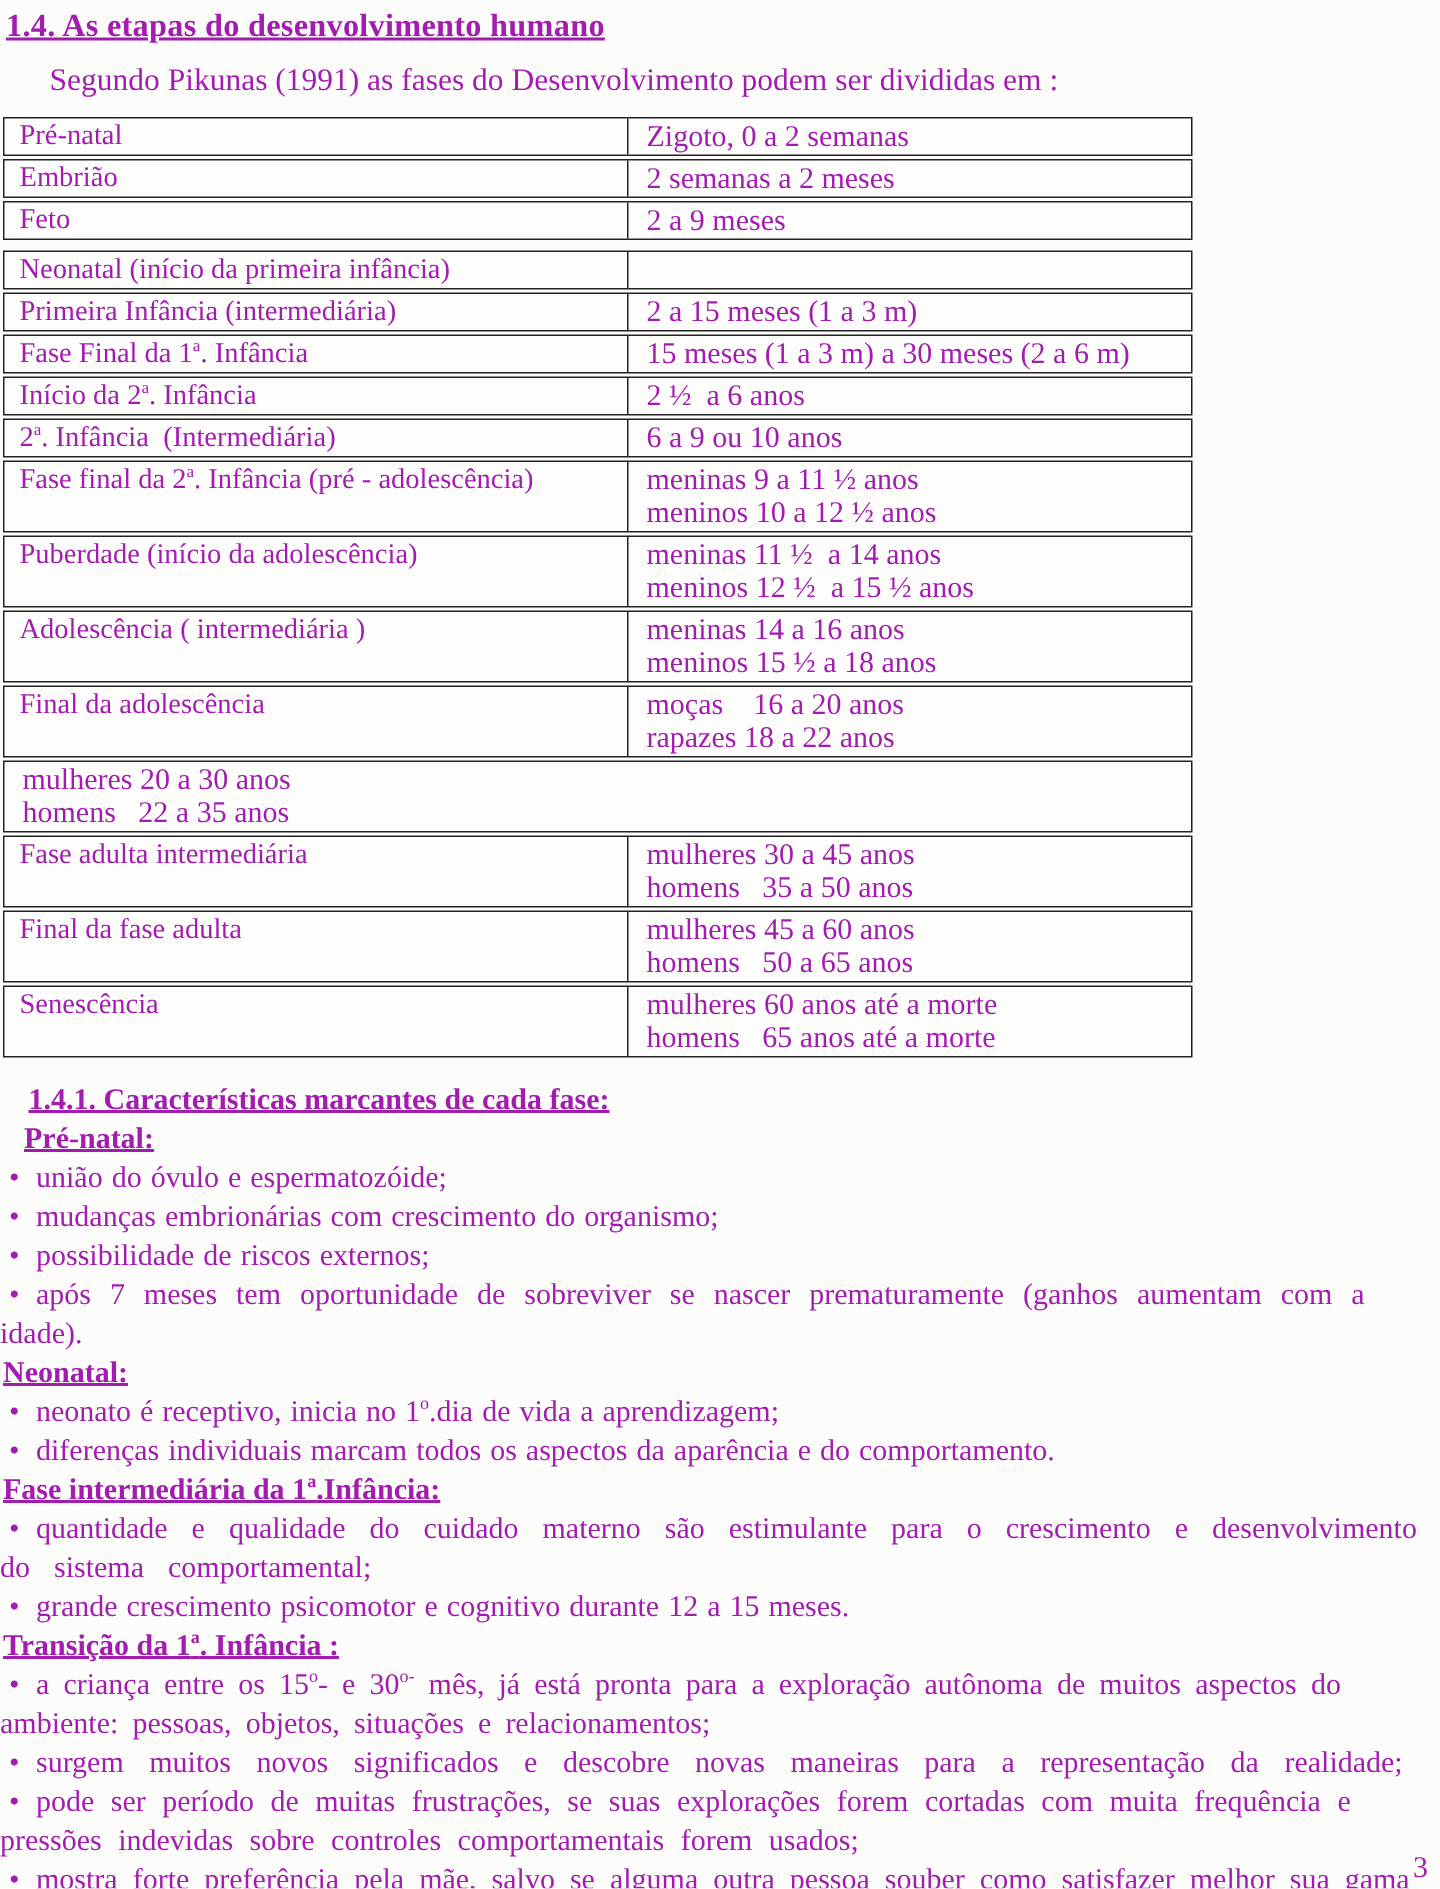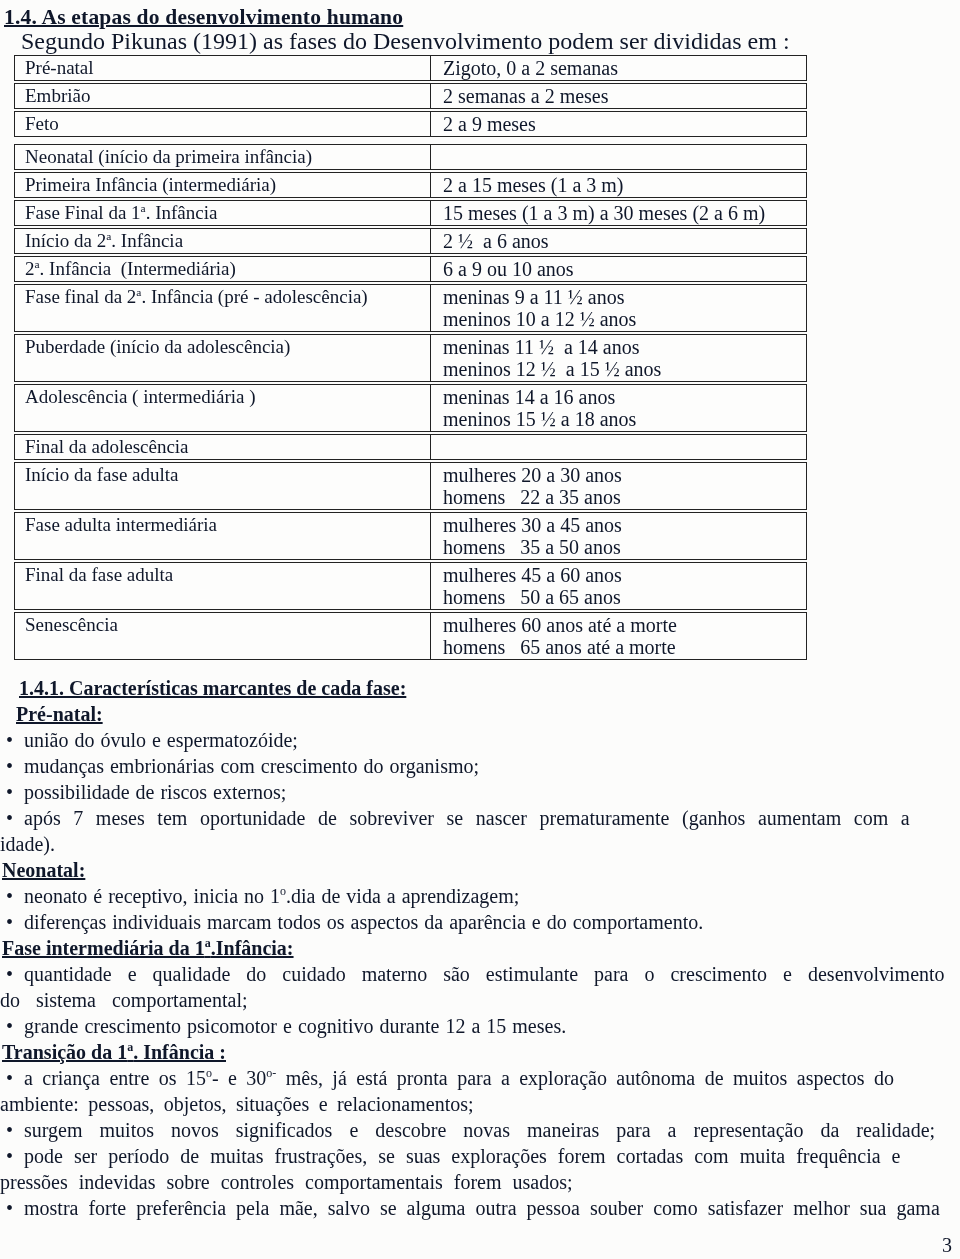--- a/index.html
+++ b/index.html
@@ -1,28 +1,28 @@
 <!DOCTYPE html>
 <html><head>
 <meta charset="utf-8">
 <style>
   html,body{margin:0;padding:0;background:#ffffff;}
   .page{
     position:relative;width:960px;height:1259px;overflow:hidden;
-    background:#fcfcfb;color:#0f172a;
+    background:#fcfcfb;color:#a21caf;
     font-family:"Liberation Serif","DejaVu Serif",serif;
   }
   .title{
     font-size:21.5px;font-weight:bold;line-height:23px;margin:0;
     padding:6px 0 0 4px;letter-spacing:.2px;
     text-decoration:underline;text-decoration-thickness:2px;
   }
-  .intro{font-size:24px;margin:0;padding:2px 0 2px 21px;line-height:21px;}
+  .intro{font-size:21px;margin:12px;padding:2px 0 2px 21px;line-height:21px;}
   
-  .devtable{margin-left:14px;width:793px;margin-top:1px;}
+  .devtable{margin-left:2px;width:793px;margin-top:1px;}
   .trow{display:flex;border:1.6px solid #232323;margin-bottom:2px;background:#fdfdfc;}
   .trow.gap{margin-bottom:7px;align-items:flex-end;}
   .tcell{box-sizing:border-box;font-size:19px;line-height:22px;}
   .tcell.left{width:416px;border-right:1.6px solid #232323;padding:1px 4px 1px 10px;white-space:pre-wrap;}
   .tcell.right{flex:1;padding:1px 4px 1px 12px;}
   .tline{white-space:pre-wrap;font-size:20px;line-height:22px;}
   sup{font-size:.6em;line-height:0;vertical-align:super;}
   
   #sections{margin-top:15px;padding-right:4px;}
   .sec-heading{
@@ -113,23 +113,26 @@
       </div>
       <div class="trow">
         <div class="tcell left"><span>Adolescência ( intermediária )</span></div>
         <div class="tcell right">
           <div class="tline">meninas 14 a 16 anos</div>
           <div class="tline">meninos 15 ½ a 18 anos</div>
         </div>
       </div>
       <div class="trow">
         <div class="tcell left"><span>Final da adolescência</span></div>
+        <div class="tcell right">
+          <div class="tline">moças    16 a 20 anos</div>
+          <div class="tline">rapazes 18 a 22 anos</div>
+        </div>
       </div>
       <div class="trow">
-        <div class="tcell left"><span>Início da fase adulta</span></div>
         <div class="tcell right">
           <div class="tline">mulheres 20 a 30 anos</div>
           <div class="tline">homens   22 a 35 anos</div>
         </div>
       </div>
       <div class="trow">
         <div class="tcell left"><span>Fase adulta intermediária</span></div>
         <div class="tcell right">
           <div class="tline">mulheres 30 a 45 anos</div>
           <div class="tline">homens   35 a 50 anos</div>

